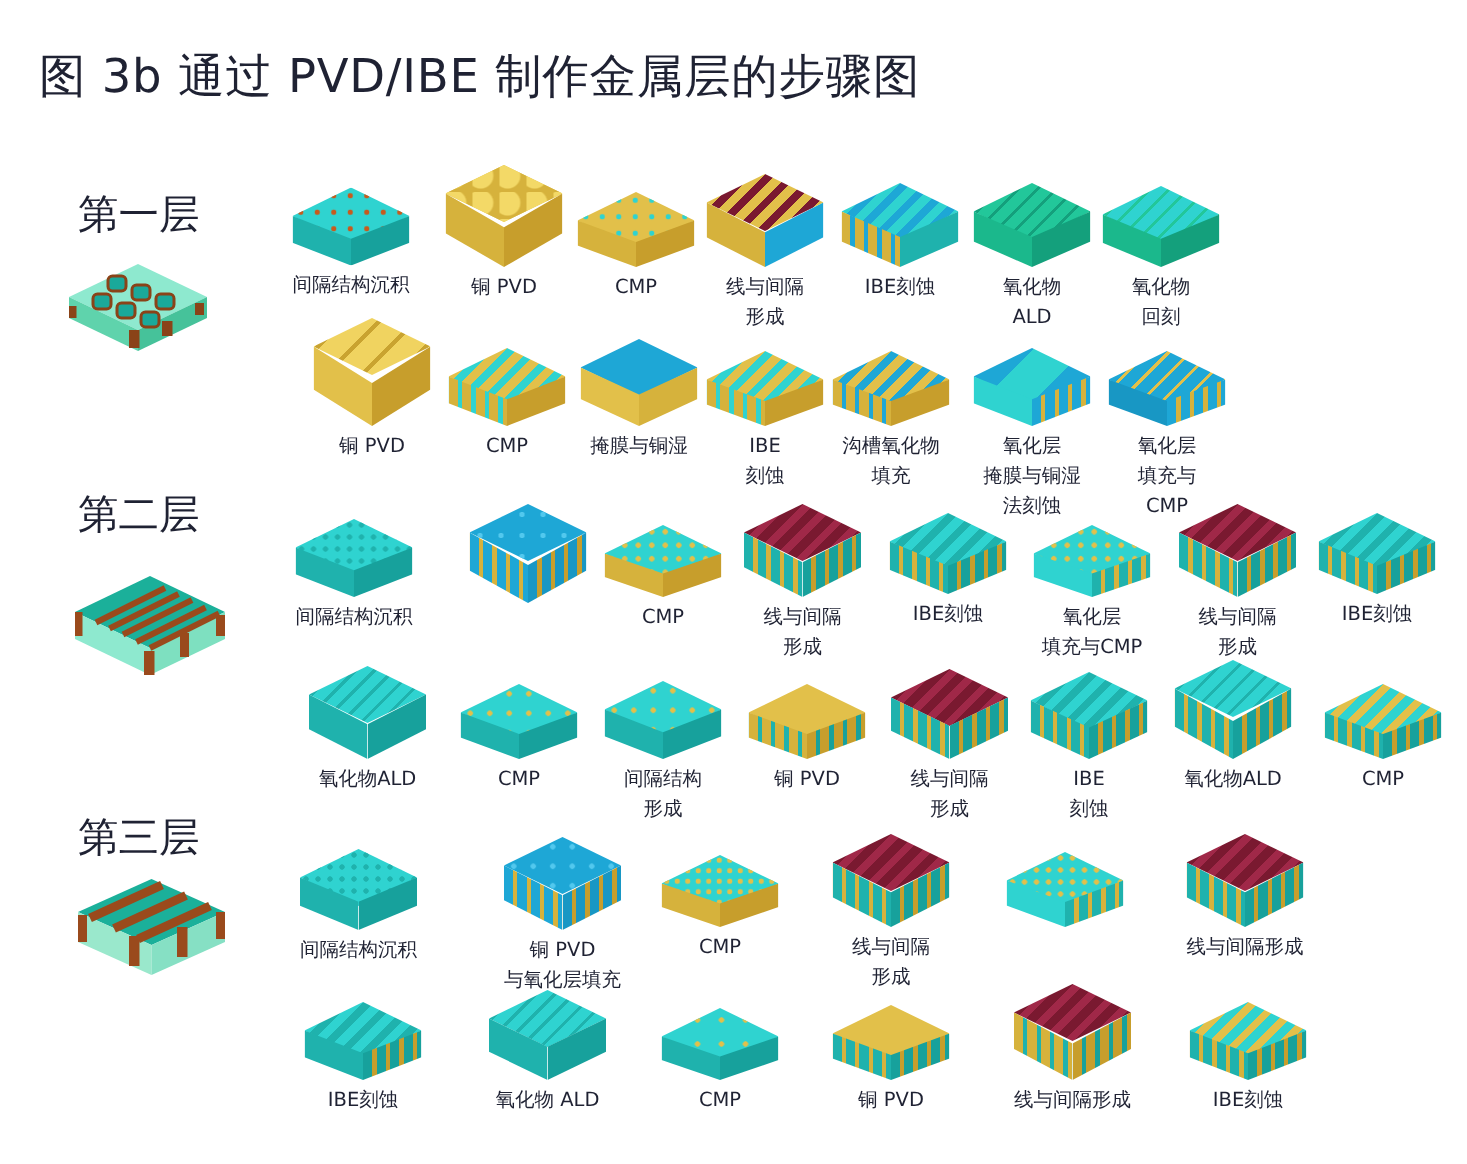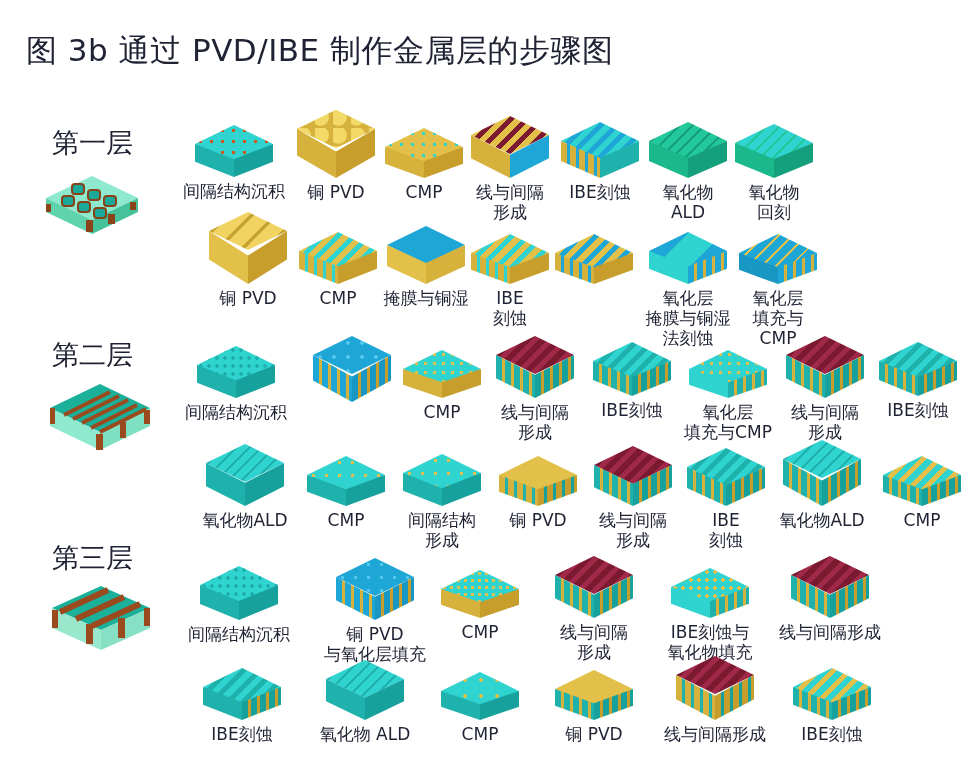--- a/index.html
+++ b/index.html
@@ -1,42 +1,42 @@
 <!DOCTYPE html>
 <html><head>
 <meta charset="utf-8">
 <style>
   * { box-sizing: border-box; margin: 0; padding: 0; }
   html, body { width: 978px; height: 776px; background: #ffffff; overflow: hidden; }
   body { position: relative; font-family: "DejaVu Sans", "Liberation Sans", sans-serif; color: #1f2233; }
   .title { position: absolute; left: 26px; top: 30px; font-size: 31px; font-weight: 400; letter-spacing: 0.5px; color: #1f2233; white-space: nowrap; }
   .layer-label { position: absolute; font-size: 27px; color: #1f2233; white-space: nowrap; }
   .step { position: absolute; display: flex; flex-direction: column; align-items: center; }
-  .step-label { font-size: 17px; line-height: 20px; text-align: center; color: #1f2233; white-space: pre-line; margin-top: 4px; }
+  .step-label { font-size: 13px; line-height: 20px; text-align: center; color: #1f2233; white-space: pre-line; margin-top: 4px; }
   
   .iso { position: relative; width: 78px; height: 60px; }
   .iso .top { position: absolute; left: 0; top: 0; width: 78px; height: 38px;
               clip-path: polygon(50% 0%, 100% 50%, 50% 100%, 0% 50%); }
   .iso .left { position: absolute; left: 0; top: 19px; width: 39px; height: 41px;
                clip-path: polygon(0% 0%, 100% 46%, 100% 100%, 0% 54%); }
   .iso .right { position: absolute; left: 39px; top: 19px; width: 39px; height: 41px;
                 clip-path: polygon(0% 46%, 100% 0%, 100% 54%, 0% 100%); }
   .stripe-top { background-image: repeating-linear-gradient(135deg, var(--a) 0 6px, var(--b) 6px 11px); }
   .ridge-top { background-image: repeating-linear-gradient(135deg, var(--a) 0 5px, var(--b) 5px 7px, var(--a) 7px 9px); }
   .dot-top { background-image: radial-gradient(circle, var(--b) 1.6px, transparent 2px); background-size: 11px 11px; }
   .side-stripe { background-image: repeating-linear-gradient(90deg, var(--a) 0 6px, var(--b) 6px 9px); }
   .preview { position: absolute; }
 </style>
 </head>
 <body>
 
 <div class="title">图 3b 通过 PVD/IBE 制作金属层的步骤图</div>
 
 <div class="layer-label" style="left:52px;top:125px;">第一层</div>
-<div class="layer-label" style="left:52px;top:337px;">第二层</div>
+<div class="layer-label" style="left:52px;top:325px;">第二层</div>
 <div class="layer-label" style="left:52px;top:540px;">第三层</div>
 
 <div class="preview" style="left:42px;top:168px;">
   <svg width="100" height="70" viewBox="0 0 100 70">
     <polygon points="50,8 96,30 50,52 4,30" fill="#8ee9cf"></polygon>
     <polygon points="4,30 50,52 50,66 4,44" fill="#5fd3ac"></polygon>
     <polygon points="50,52 96,30 96,44 50,66" fill="#46c29a"></polygon>
     <g fill="#1aa99a" stroke="#8a4318" stroke-width="2">
       <rect x="30" y="16" width="12" height="10" rx="3"></rect>
       <rect x="46" y="22" width="12" height="10" rx="3"></rect>
@@ -194,20 +194,22 @@
   <div class="step-label">IBE
 刻蚀</div>
 </div>
 
 <div class="step" style="left:540px;top:234px;width:108px;">
   <div class="iso" style="height:50px;">
     <div class="top stripe-top" style="--a:#e2c04a;--b:#1ea7d6;"></div>
     <div class="left side-stripe" style="--a:#d6b23c;--b:#1ea7d6;height:31px;"></div>
     <div class="right" style="background:#c79e2c;height:31px;"></div>
   </div>
+  <div class="step-label">沟槽氧化物
+填充</div>
 </div>
 
 <div class="step" style="left:640px;top:232px;width:96px;">
   <div class="iso" style="height:52px;">
     <div class="top" style="background:linear-gradient(135deg,#1ea7d6 0 35%,#2fd3d0 35% 65%,#1ea7d6 65%);"></div>
     <div class="left" style="background:#2fd3d0;height:33px;"></div>
     <div class="right side-stripe" style="--a:#1ea7d6;--b:#d6b23c;height:33px;"></div>
   </div>
   <div class="step-label">氧化层
 掩膜与铜湿
@@ -411,22 +413,20 @@
   <div class="step-label">线与间隔
 形成</div>
 </div>
 
 <div class="step" style="left:656px;top:568px;width:108px;">
   <div class="iso" style="height:50px;">
     <div class="top dot-top" style="--b:#e2c04a;background-color:#2fd3d0;background-size:8px 8px;"></div>
     <div class="left" style="background:#2fd3d0;height:31px;"></div>
     <div class="right side-stripe" style="--a:#1fb2ad;--b:#d6b23c;height:31px;"></div>
   </div>
-  <div class="step-label">IBE刻蚀与
-氧化物填充</div>
 </div>
 
 <div class="step" style="left:766px;top:556px;width:128px;">
   <div class="iso" style="height:62px;">
     <div class="top stripe-top" style="--a:#7a1930;--b:#a02848;"></div>
     <div class="left side-stripe" style="--a:#1fb2ad;--b:#d6b23c;height:43px;"></div>
     <div class="right side-stripe" style="--a:#17a19c;--b:#c79e2c;height:43px;"></div>
   </div>
   <div class="step-label">线与间隔形成</div>
 </div>

